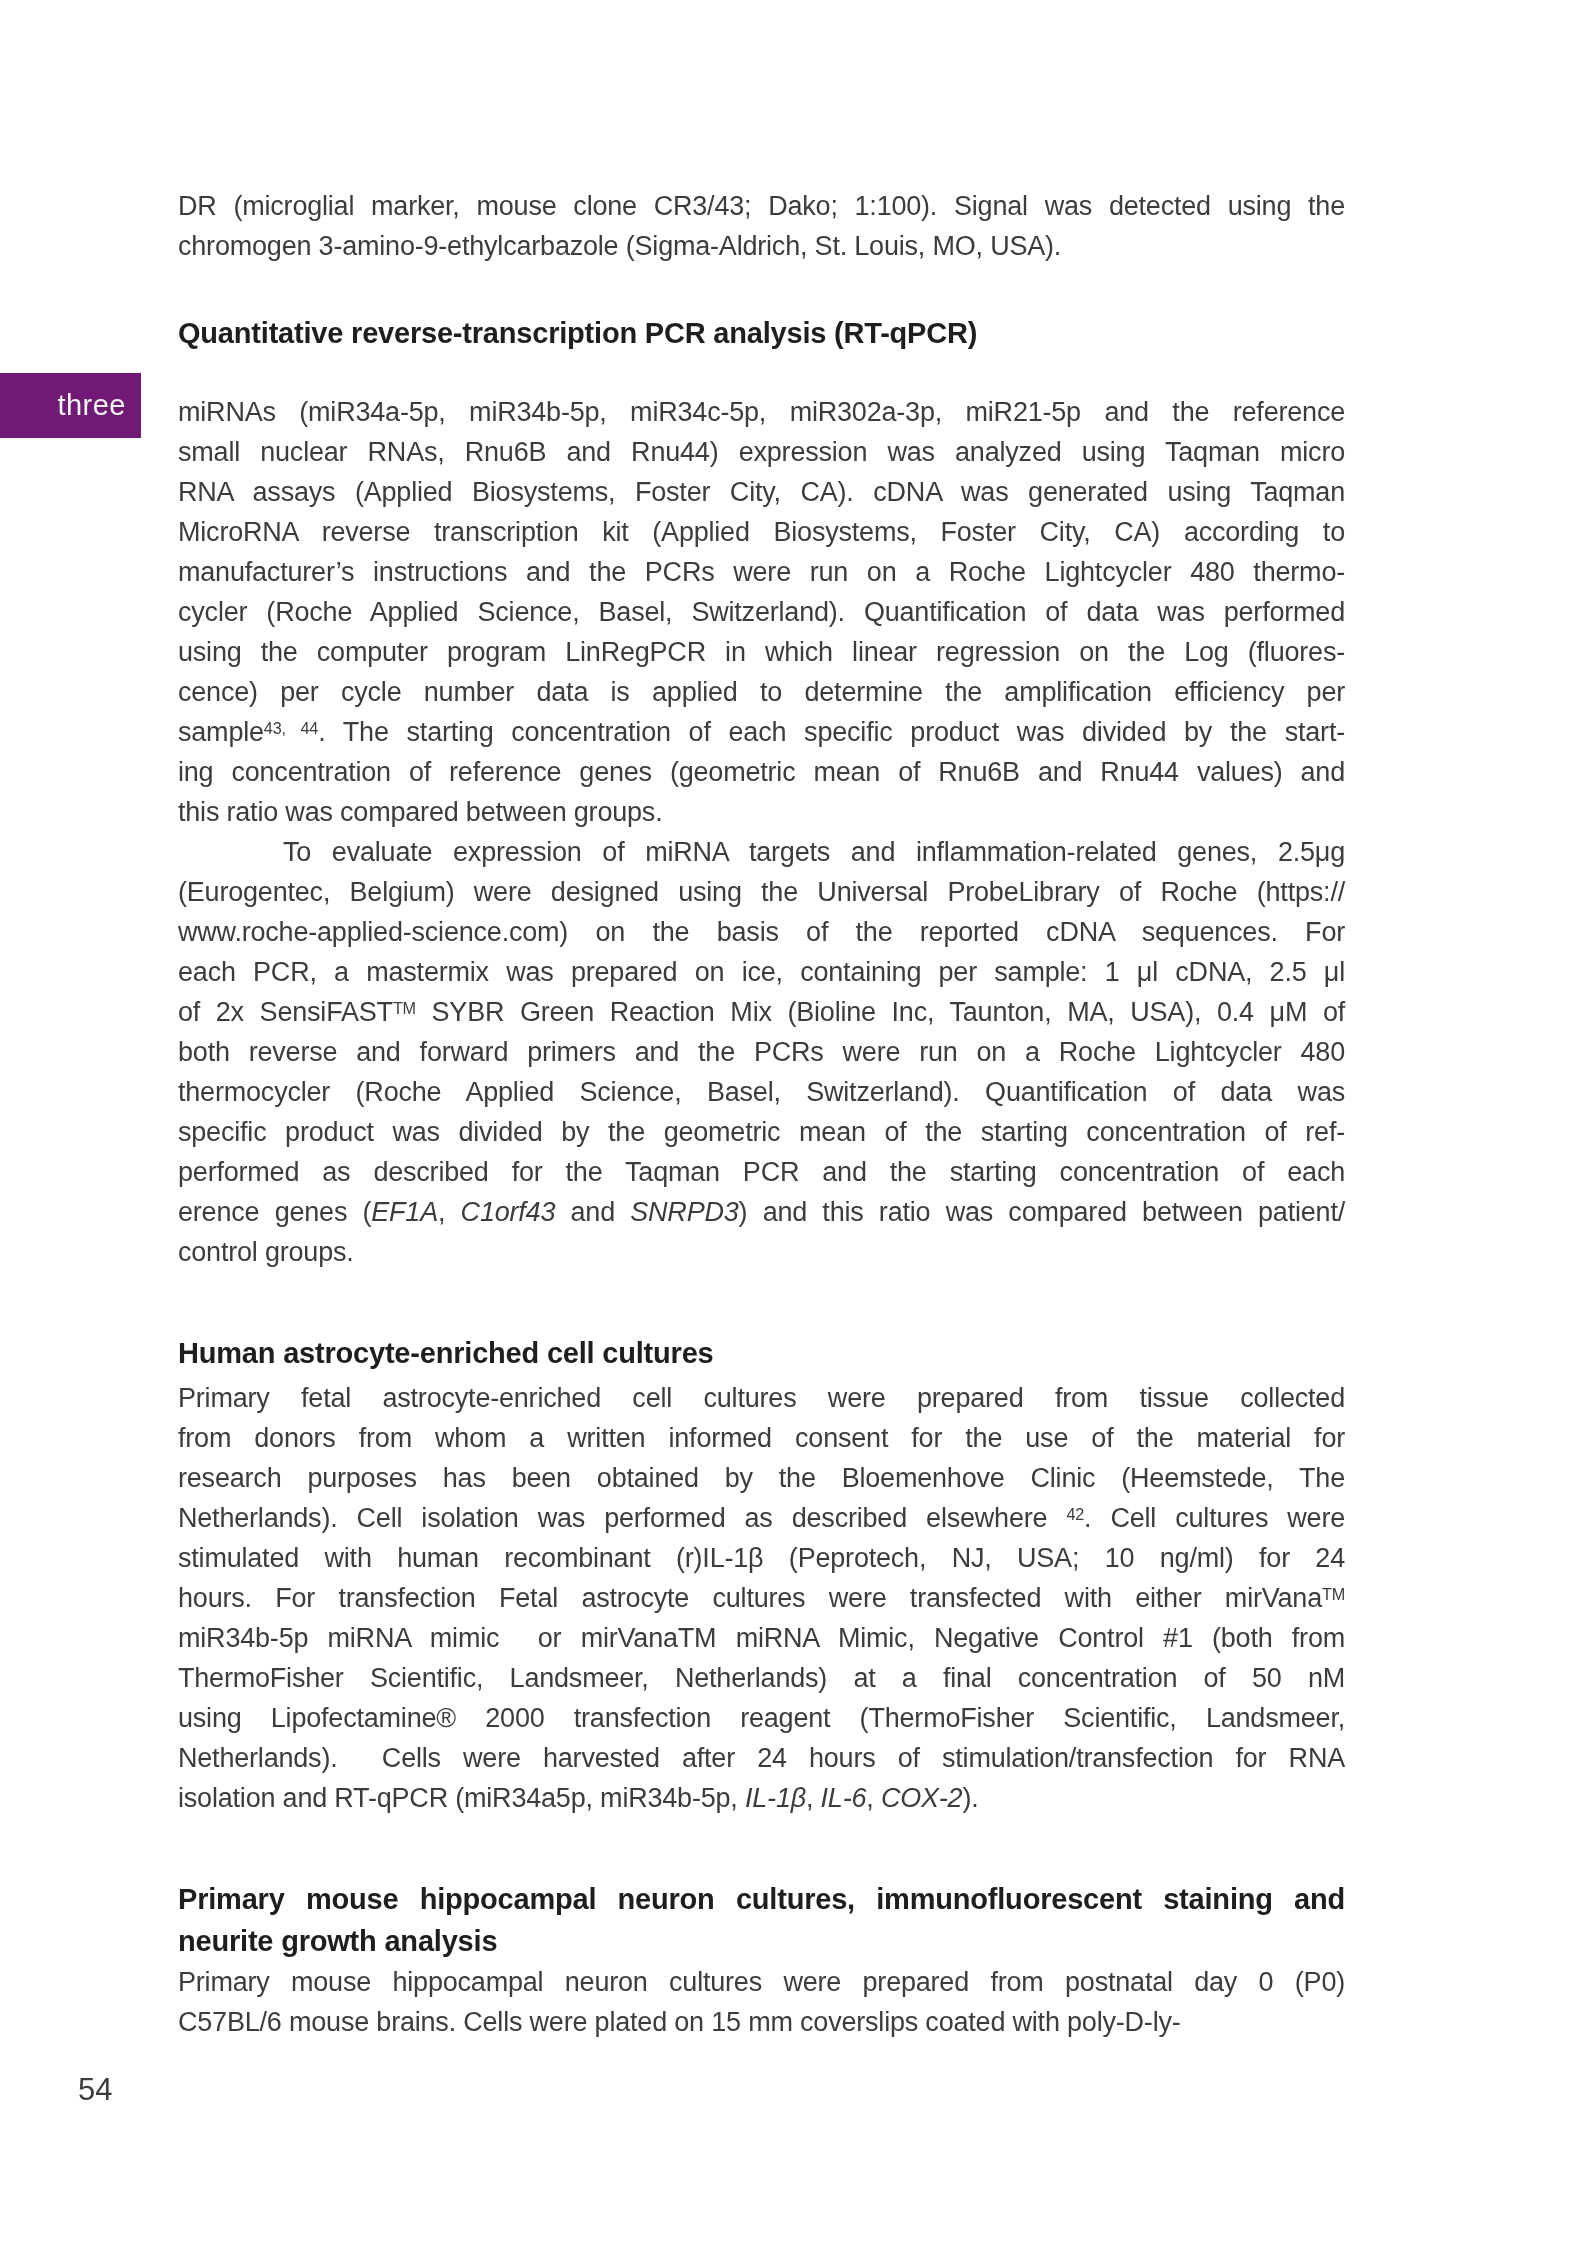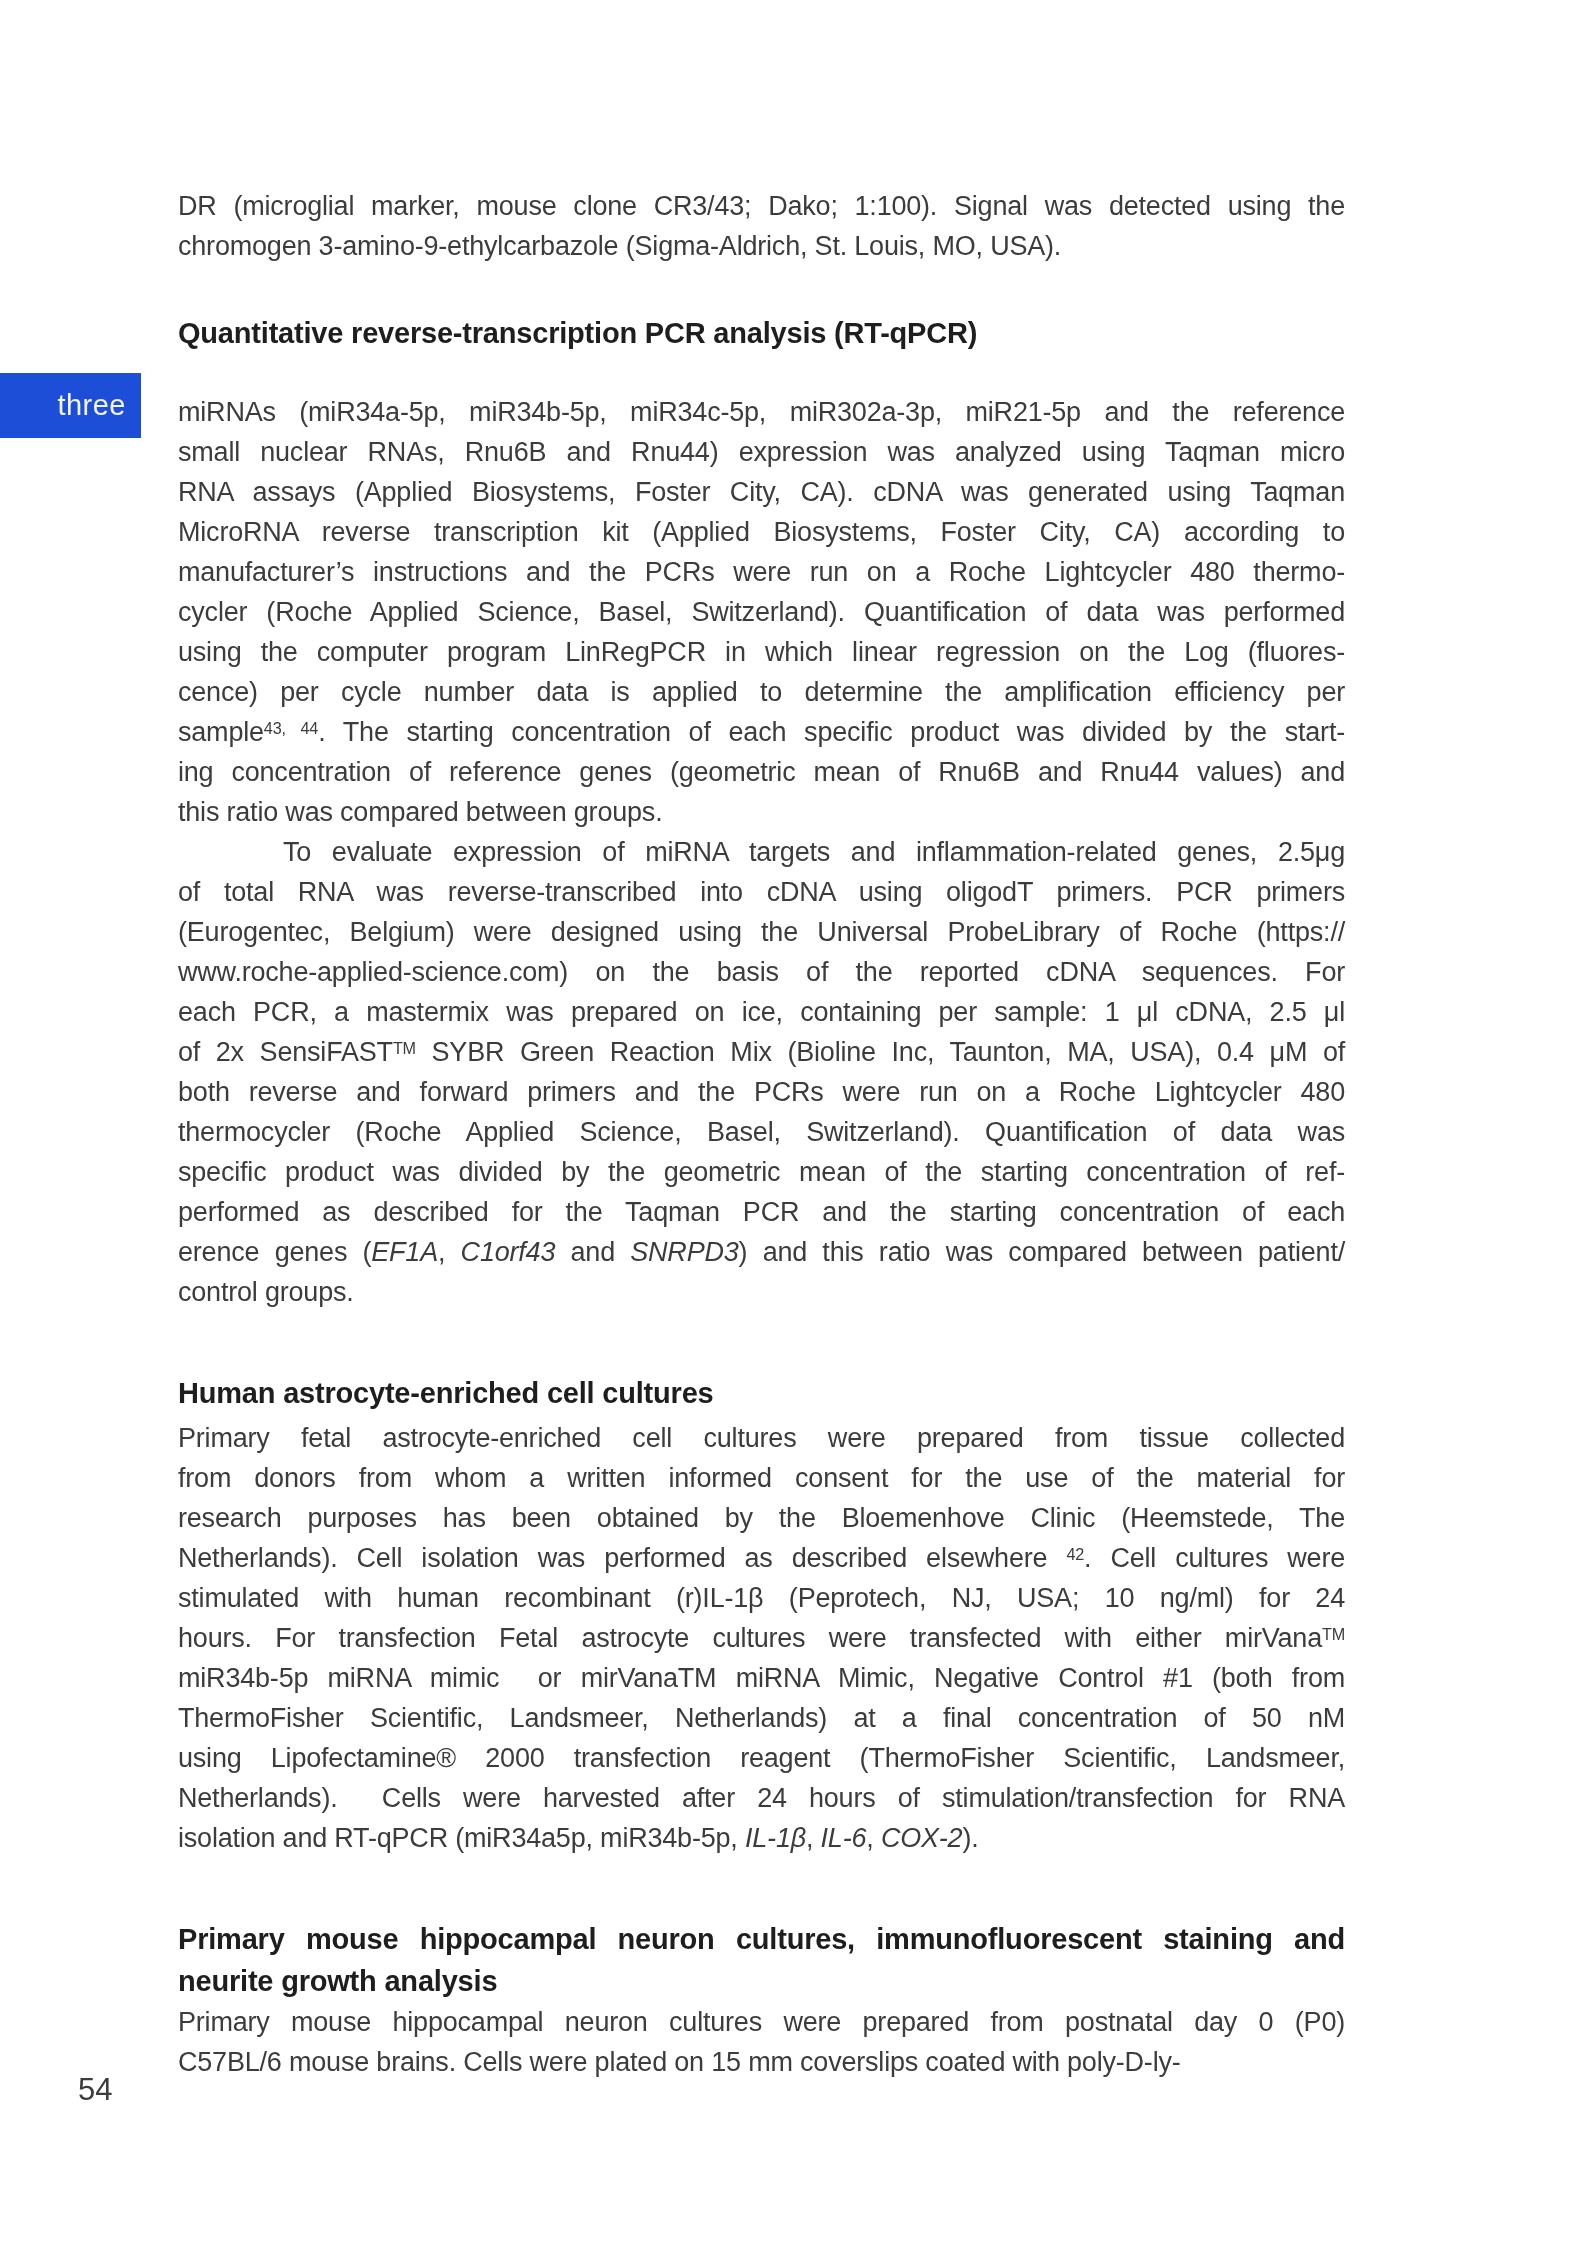--- a/index.html
+++ b/index.html
@@ -16,21 +16,21 @@
     font-family: "Liberation Sans", sans-serif;
     color: #3c3c3c;
     overflow: hidden;
   }
   .chapter-tab {
     position: absolute;
     left: 0;
     top: 373px;
     width: 141px;
     height: 65px;
-    background: #1d4ed8;
+    background: #701a75;
     color: #f4f4f4;
     font-size: 29px;
     line-height: 65px;
     text-align: right;
     padding-right: 15px;
     box-sizing: border-box;
     letter-spacing: 0.5px;
   }
   .text-column {
     position: absolute;
@@ -118,21 +118,20 @@
         <div class="line">cycler (Roche Applied Science, Basel, Switzerland). Quantification of data was performed</div>
         <div class="line">using the computer program LinRegPCR in which linear regression on the Log (fluores-</div>
         <div class="line">cence) per cycle number data is applied to determine the amplification efficiency per</div>
         <div class="line">sample<sup>43, 44</sup>. The starting concentration of each specific product was divided by the start-</div>
         <div class="line">ing concentration of reference genes (geometric mean of Rnu6B and Rnu44 values) and</div>
         <div class="line last">this ratio was compared between groups.</div>
       </div>
 
     <div class="para para3">
         <div class="line"><span class="indent"></span>To evaluate expression of miRNA targets and inflammation-related genes, 2.5μg</div>
-        <div class="line">of total RNA was reverse-transcribed into cDNA using oligodT primers. PCR primers</div>
         <div class="line">(Eurogentec, Belgium) were designed using the Universal ProbeLibrary of Roche (https://</div>
         <div class="line">www.roche-applied-science.com) on the basis of the reported cDNA sequences. For</div>
         <div class="line">each PCR, a mastermix was prepared on ice, containing per sample: 1 μl cDNA, 2.5 μl</div>
         <div class="line">of 2x SensiFAST<sup>TM</sup> SYBR Green Reaction Mix (Bioline Inc, Taunton, MA, USA), 0.4 μM of</div>
         <div class="line">both reverse and forward primers and the PCRs were run on a Roche Lightcycler 480</div>
         <div class="line">thermocycler (Roche Applied Science, Basel, Switzerland). Quantification of data was</div>
         <div class="line">specific product was divided by the geometric mean of the starting concentration of ref-</div>
         <div class="line">performed as described for the Taqman PCR and the starting concentration of each</div>
         <div class="line">erence genes (<em>EF1A</em>, <em>C1orf43</em> and <em>SNRPD3</em>) and this ratio was compared between patient/</div>
         <div class="line last">control groups.</div>

